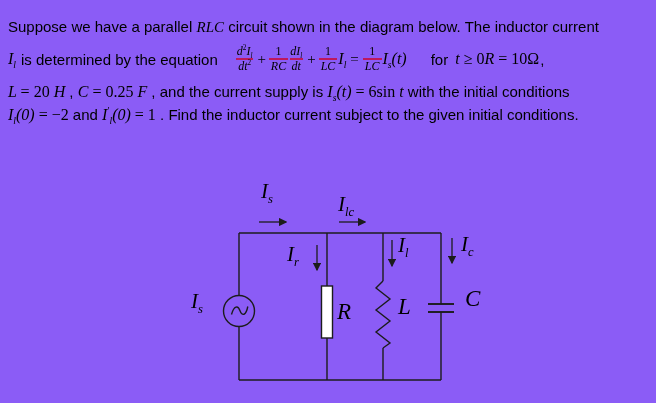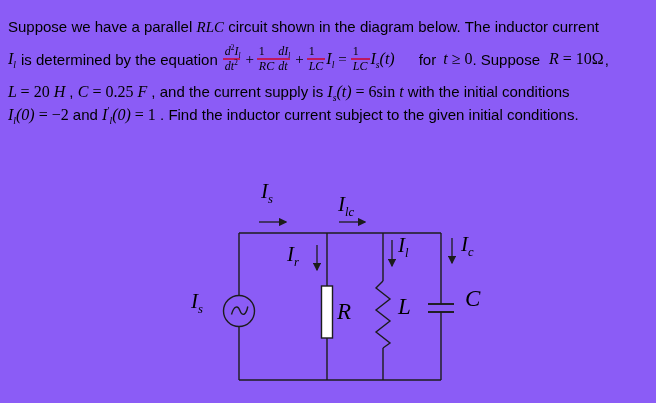--- a/index.html
+++ b/index.html
@@ -11,25 +11,25 @@
   .problem{position:absolute;left:8px;top:16px;width:648px;font-size:15px;}
   .pline{white-space:nowrap;line-height:22px;}
   .mi{font-family:"Liberation Serif",serif;font-style:italic;}
   .mn{font-family:"Liberation Serif",serif;font-style:normal;}
   .rm{font-style:normal;}
   .math{font-family:"Liberation Serif",serif;font-style:italic;font-size:16px;}
   sub{font-size:0.60em;line-height:0;}
   sup{font-size:0.60em;line-height:0;}
   .eqline{display:flex;align-items:center;height:42px;line-height:normal;white-space:pre;}
   .eqline>*{flex:none;}
-  .frac{display:inline-flex;flex-direction:column;align-items:flex-start;
+  .frac{display:inline-flex;flex-direction:column;align-items:center;
         font-size:12px;line-height:1.12;font-family:"Liberation Serif",serif;font-style:italic;}
   .frac .den{border-top:2px solid #be185d;padding:0 2px;}
   .frac .num{padding:0 2px;}
-  .m-r5{margin-right:5px}.m-r7{margin-right:5px}.m-lr3{margin:0 3px}
+  .m-r5{margin-right:5px}.m-r7{margin-right:17px}.m-lr3{margin:0 3px}
   .m-l2{margin-left:0}.m-lr4{margin:0 4px}.m-l1{margin-left:1px}
   .m-for{margin-left:24px;margin-right:7px}.m-r9{margin-right:9px}
   .line34{line-height:23px;}
   
   .circuit-svg{position:absolute;left:0;top:0;}
   .dlabel{
     position:absolute;font-family:"Liberation Serif",serif;font-style:italic;
     font-size:21px;color:#000;line-height:1;
   }
   .dlabel.comp{font-size:23px;}
@@ -67,21 +67,20 @@
       </span>
       <span class="math m-l1">I<sub>l</sub></span>
       <span class="mn m-lr4">=</span>
       <span class="frac">
         <span class="num"><span class="rm">1</span></span>
         <span class="den">LC</span>
       </span>
       <span class="math m-l1">I<sub>s</sub>(t)</span>
       <span class="m-for">for</span>
       <span class="math">t <span class="rm">≥ 0</span></span>
-      <span class="m-r9">. Suppose</span>
       <span class="math">R <span class="rm">= 10Ω</span></span>
       <span class="m-l1">,</span>
     </div>
 
     <div class="pline line34">
       <span class="math">L <span class="rm">= 20 </span>H</span><span> ,  </span><span class="math">C <span class="rm">= 0.25 </span>F</span><span> , and the current supply is  </span><span class="math">I<sub>s</sub>(t) <span class="rm">= 6sin </span>t</span><span>  with the initial conditions</span>
     </div>
 
     <div class="pline line34">
       <span class="math">I<sub>l</sub>(0) <span class="rm">= −2</span></span><span>  and  </span><span class="math">I<sup><span class="rm">′</span></sup><sub>l</sub>(0) <span class="rm">= 1</span></span><span> . Find the inductor current subject to the given initial conditions.</span>

